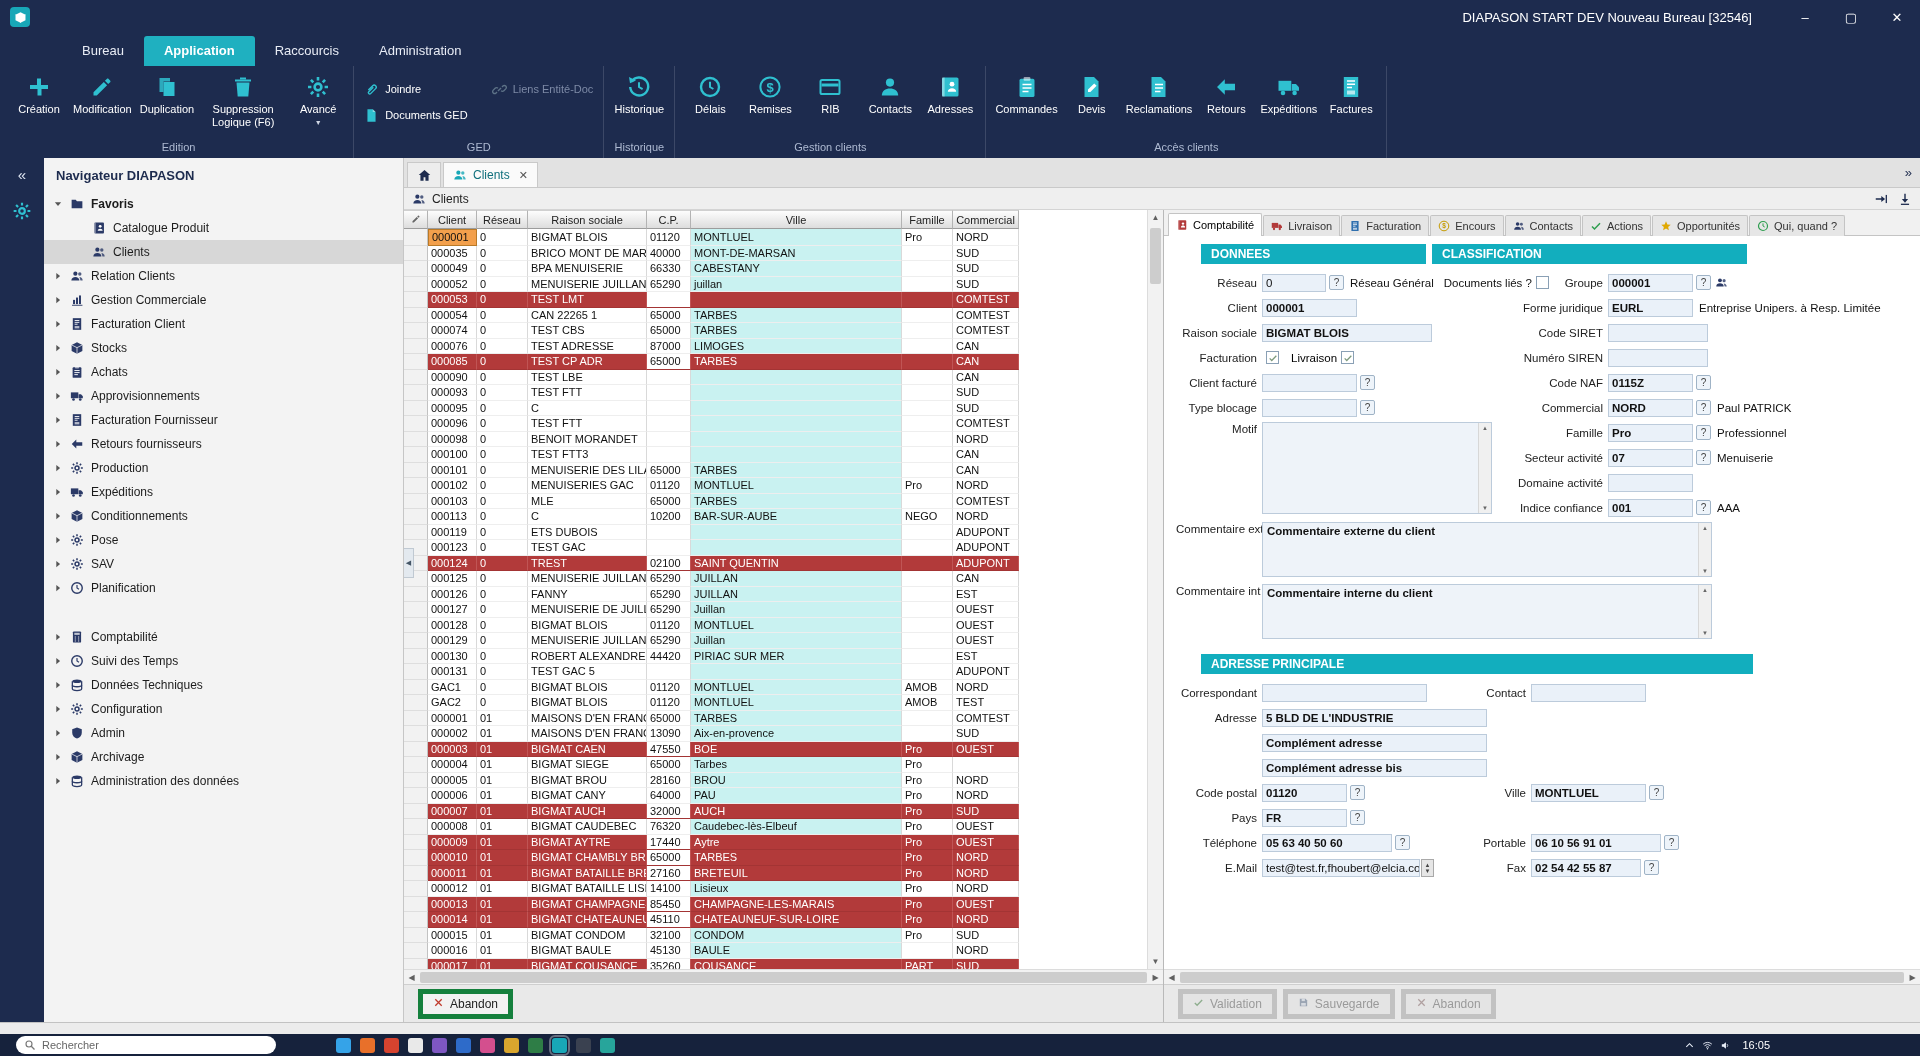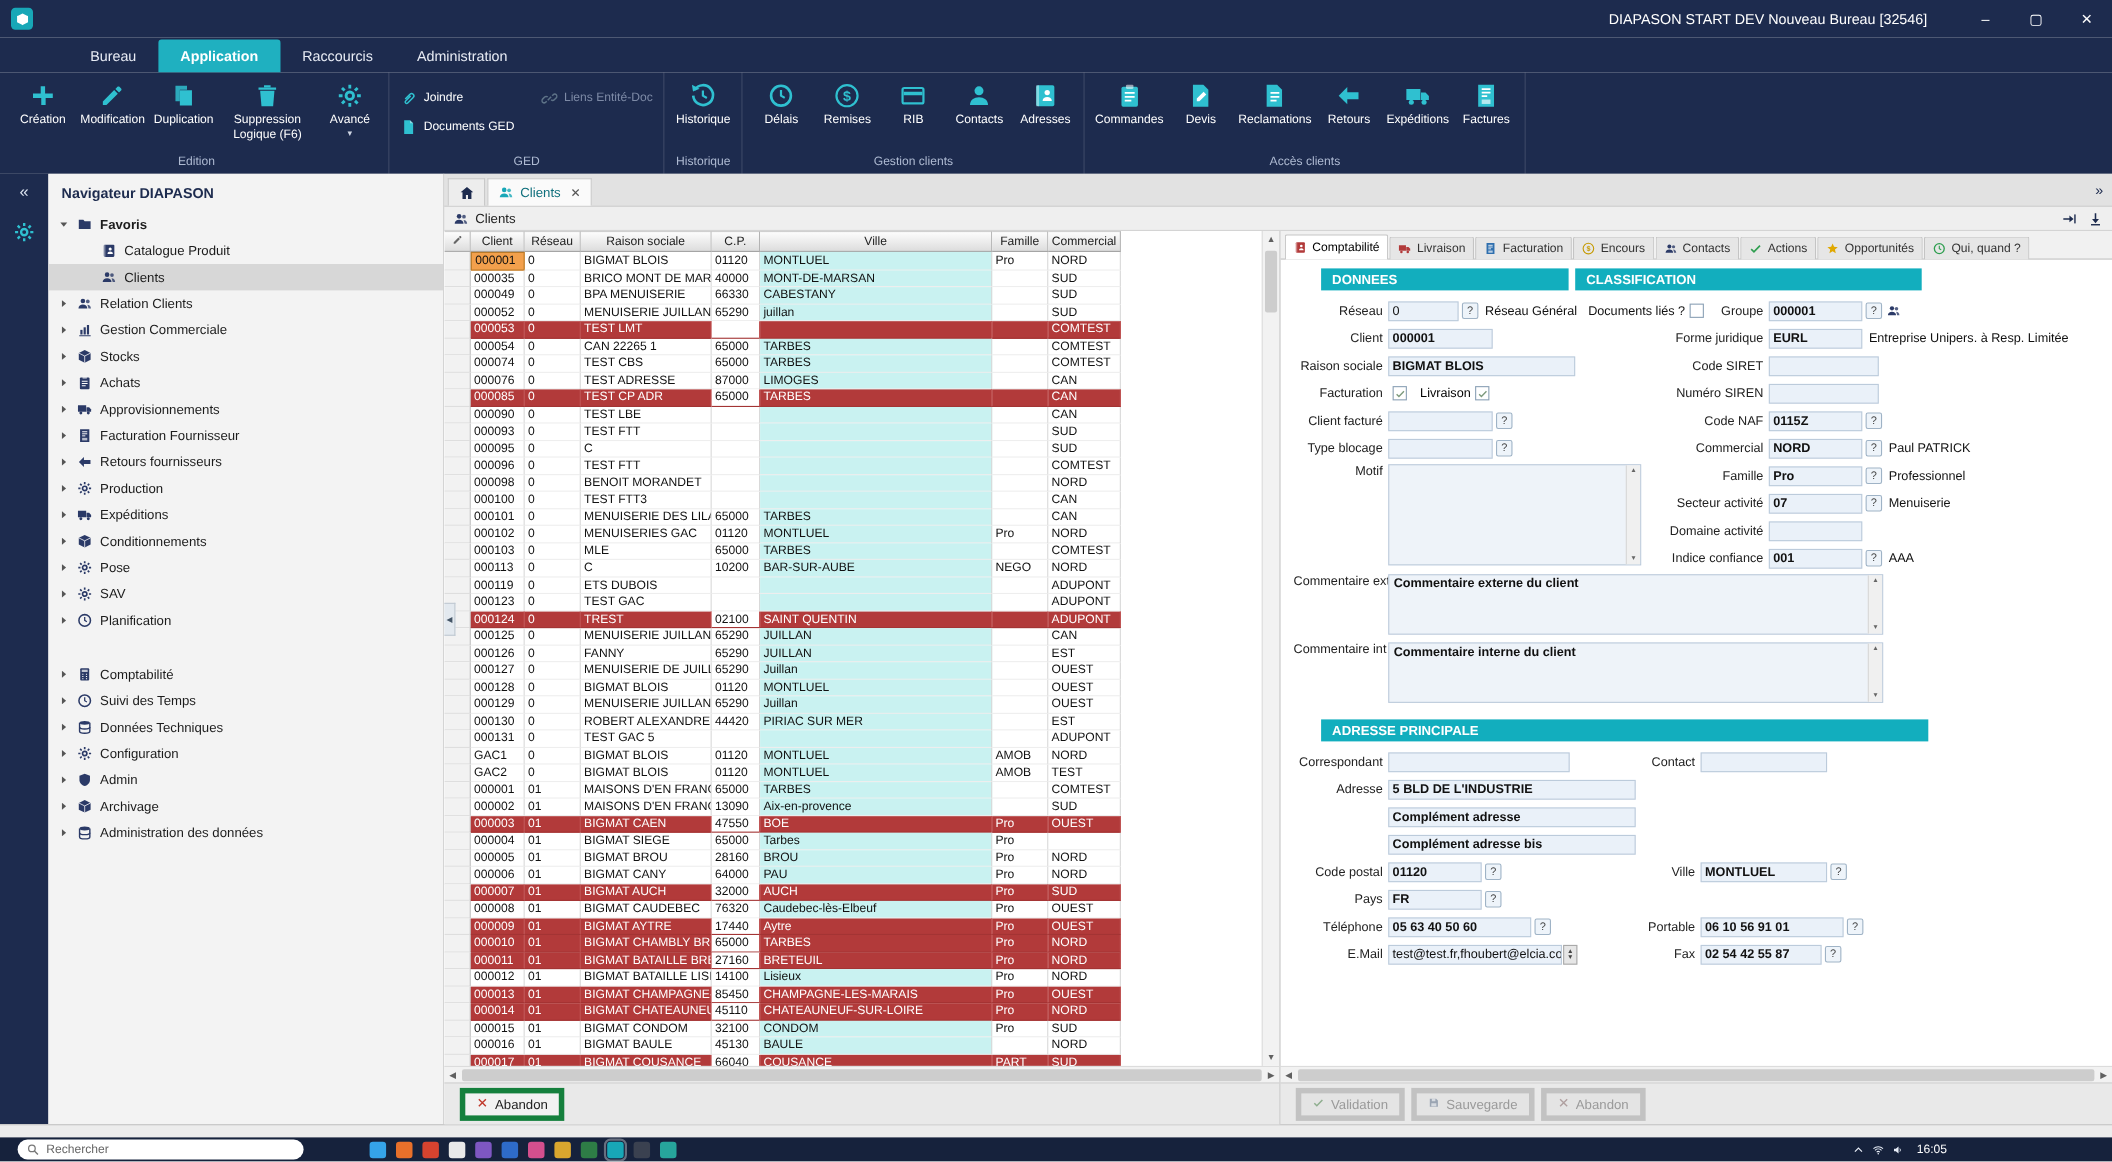--- a/index.html
+++ b/index.html
@@ -94,21 +94,21 @@
   .dtab.active{background:#fff;color:#000;height:23px}
   .dtab .dic{display:flex}
 
   .detail-body{flex:1;min-height:0;padding:8px 0 0 12px;overflow:hidden}
   .sec-row{display:flex;gap:6px;padding-left:25px;margin-bottom:6px}
   .sec{height:20px;background:#12aebe;color:#fff;font-weight:bold;font-size:12px;display:flex;align-items:center;padding-left:10px}
   .sec.donnees{width:225px}.sec.classif{width:315px}.sec.adresse{width:552px}
   .fline{position:relative;height:25px}
   .fline.tall{height:62px}
   .part{position:absolute;top:0;display:flex;align-items:center;height:25px}
-  .part.lp{left:0}.part.rp{left:312px}.part.rp2{left:250px}
+  .part.lp{left:0}.part.rp{left:312px}.part.rp2{left:235px}
   .part.top{align-items:flex-start}
   .part.top .flabel{margin-top:3px}
   .flabel{width:86px;text-align:right;padding-right:5px;font-size:11.5px;color:#222;flex:none;white-space:nowrap}
   .rp .flabel,.rp2 .flabel{width:120px}
   .finput{display:inline-flex;align-items:center;height:18px;background:#eaf1f9;border:1px solid #bccbdb;padding:0 3px;font-size:11.5px;color:#111;white-space:nowrap;overflow:hidden;flex:none}
   .finput.bold{font-weight:bold}
   .help{width:15px;height:15px;margin-left:3px;border:1px solid #9fb3c6;background:#eef4fa;border-radius:2px;font-size:10px;line-height:13px;text-align:center;color:#444;flex:none}
   .fdesc{margin-left:6px;font-size:11.5px;color:#111;white-space:nowrap}
   .fdesc.xl{margin-left:10px}
   .cbbox{width:13px;height:13px;border:1px solid #8aa0b5;background:#fff;margin-left:4px;display:inline-flex;align-items:center;justify-content:center;color:#7d9a7d;flex:none}
@@ -453,20 +453,35 @@
             <span class="tlabel">Gestion Commerciale</span>
           </div>
           <div class="titem" style="padding-left: 8px;">
             <span class="chev">
               <svg width="10" height="10" viewBox="0 0 24 24" fill="currentColor" xmlns="http://www.w3.org/2000/svg">
                 <path d="M8 4.5l9 7.5-9 7.5z"></path>
               </svg>
             </span>
             <span class="ticon">
               <svg width="14" height="14" viewBox="0 0 24 24" fill="currentColor" xmlns="http://www.w3.org/2000/svg">
+                <path d="M4.8 2h14.4v20H4.8z"></path>
+                <path d="M8 6h8M8 9.2h8M8 12.4h5" stroke="#ffffff" stroke-width="1.5" fill="none"></path>
+                <rect x="8" y="15.5" width="8" height="4" fill="#ffffff" opacity=".65"></rect>
+              </svg>
+            </span>
+            <span class="tlabel">Facturation Client</span>
+          </div>
+          <div class="titem" style="padding-left: 8px;">
+            <span class="chev">
+              <svg width="10" height="10" viewBox="0 0 24 24" fill="currentColor" xmlns="http://www.w3.org/2000/svg">
+                <path d="M8 4.5l9 7.5-9 7.5z"></path>
+              </svg>
+            </span>
+            <span class="ticon">
+              <svg width="14" height="14" viewBox="0 0 24 24" fill="currentColor" xmlns="http://www.w3.org/2000/svg">
                 <path d="M12 2.2L21.2 6.8v10.4L12 21.8 2.8 17.2V6.8z"></path>
                 <path d="M2.8 6.8L12 11.4l9.2-4.6M12 11.4v10.4" stroke="#ffffff" stroke-width="1.2" fill="none"></path>
               </svg>
             </span>
             <span class="tlabel">Stocks</span>
           </div>
           <div class="titem" style="padding-left: 8px;">
             <span class="chev">
               <svg width="10" height="10" viewBox="0 0 24 24" fill="currentColor" xmlns="http://www.w3.org/2000/svg">
                 <path d="M8 4.5l9 7.5-9 7.5z"></path>
@@ -1261,21 +1276,21 @@
                       <td class="cp">45130</td>
                       <td class="ville">BAULE</td>
                       <td></td>
                       <td>NORD</td>
                     </tr>
                     <tr class="red">
                       <td class="sel"></td>
                       <td>000017</td>
                       <td>01</td>
                       <td>BIGMAT COUSANCE</td>
-                      <td class="cp">66040</td>
+                      <td class="cp">35260</td>
                       <td class="ville">COUSANCE</td>
                       <td>PART</td>
                       <td>SUD</td>
                     </tr>
                   </tbody>
                 </table>
             </div>
             <div class="vscroll">
               <div class="arr up">▲</div>
               <div class="vthumb"></div>

